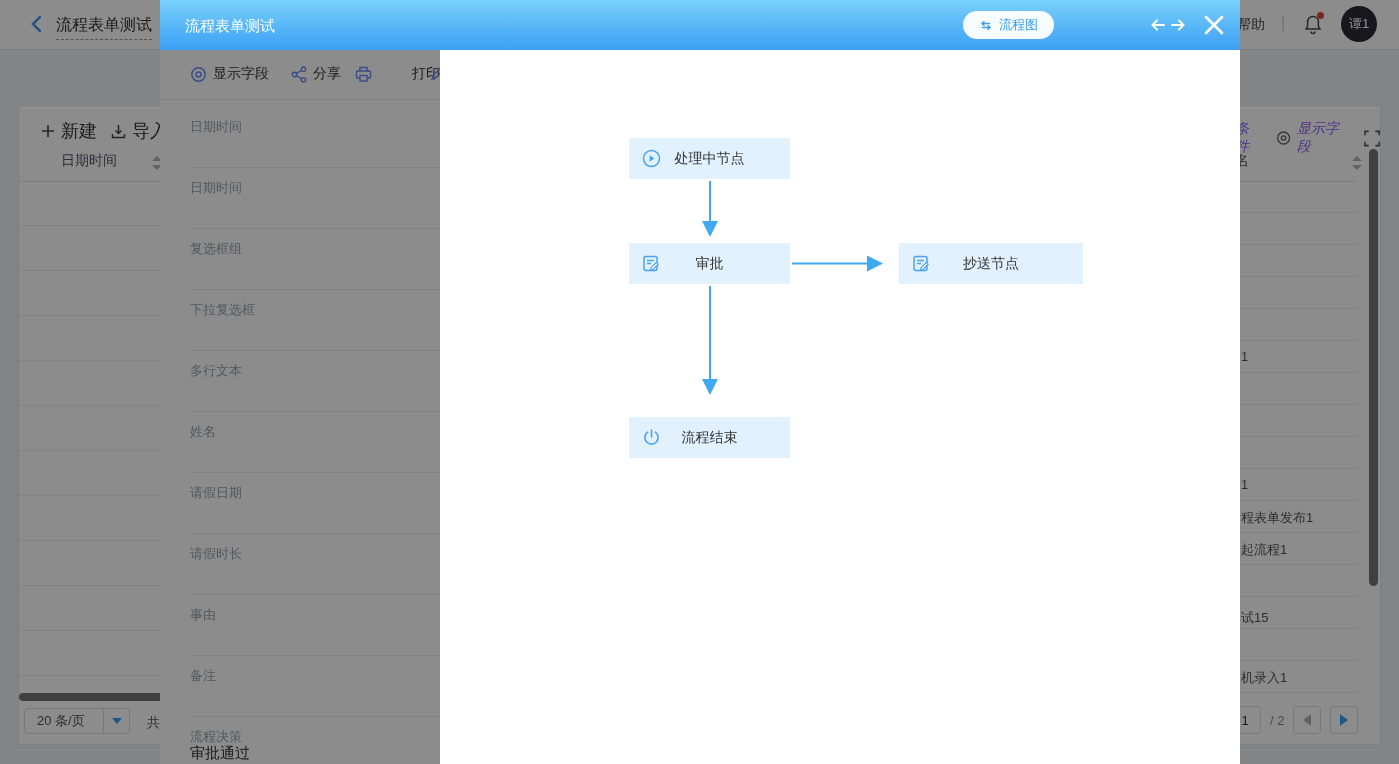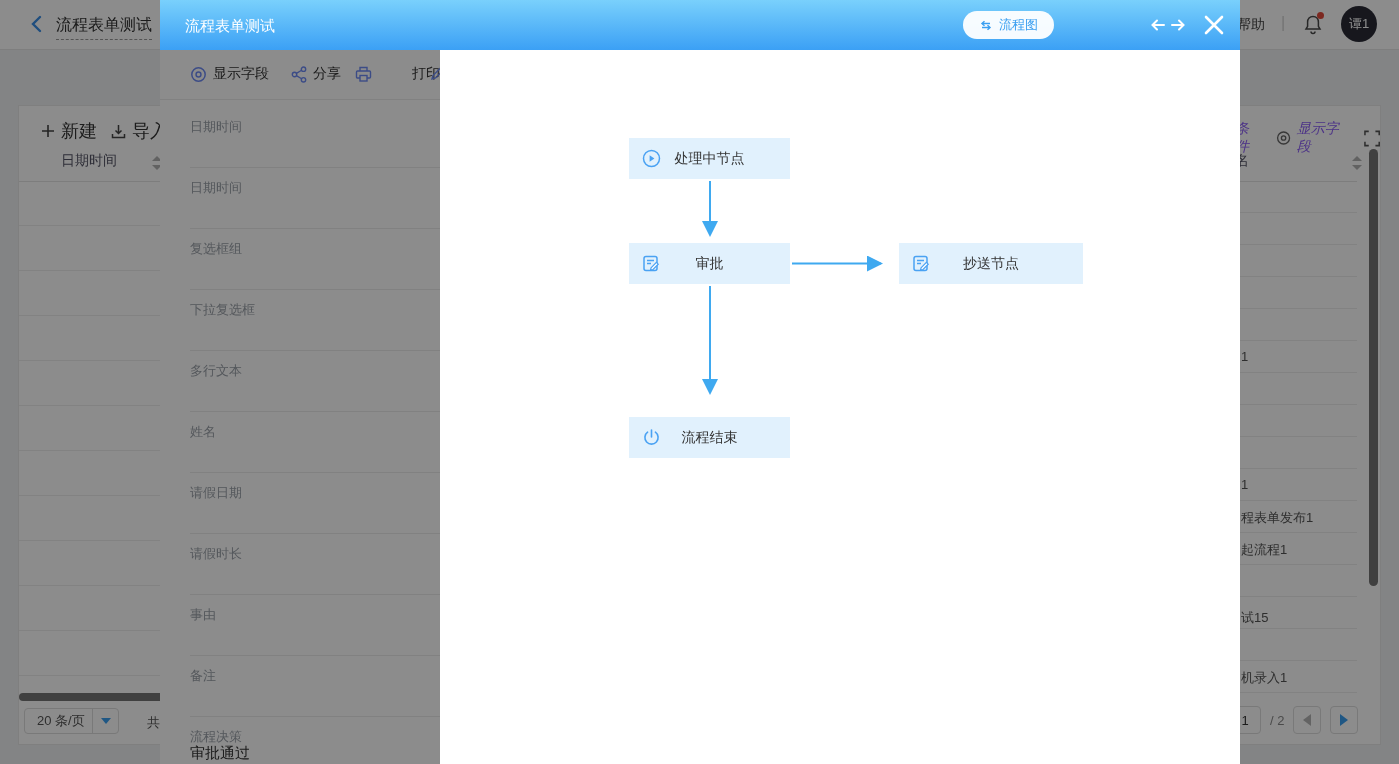--- a/index.html
+++ b/index.html
@@ -18,21 +18,21 @@
   .nav-avatar { position:absolute; left:1341px; top:6px; width:36px; height:36px; border-radius:50%; background:#2a2b36; color:#fff; font-size:13px; display:flex; align-items:center; justify-content:center; }
 
   .card { position:absolute; left:18px; top:105px; width:1363px; height:640px; background:#fff; border:1px solid #e8e8e8; z-index:1; }
   .btn-plain { position:absolute; top:12px; height:26px; display:flex; align-items:center; gap:6px; font-size:18px; color:#333; }
   .l-colhead { position:absolute; left:42px; top:46px; width:120px; height:30px; font-size:14px; color:#556; }
   .sort { display:inline-block; width:12px; height:14px; color:#b3b3b3; }
   .l-rows { position:absolute; left:0; top:75px; width:150px; height:512px;
     background-image:repeating-linear-gradient(to bottom, transparent 0 44px, #ededed 44px 45px); }
   .l-rows:before { content:""; position:absolute; left:0; top:0; width:100%; height:1px; background:#e4e4e4; }
   .hscroll { position:absolute; left:0; top:587px; width:148px; height:8px; background:#757575; border-radius:4px; }
-  .pagesize { position:absolute; left:5px; top:602px; width:95px; height:26px; border:1px solid #dcdcdc; border-radius:4px; background:#fff; display:flex; }
+  .pagesize { position:absolute; left:5px; top:602px; width:106px; height:26px; border:1px solid #dcdcdc; border-radius:4px; background:#fff; display:flex; }
   .pagesize .txt { flex:1; font-size:13px; color:#555; display:flex; align-items:center; padding-left:12px; }
   .pagesize .caret { width:26px; border-left:1px solid #dcdcdc; display:flex; align-items:center; justify-content:center; }
   .tri-down { width:0; height:0; border-left:5px solid transparent; border-right:5px solid transparent; border-top:6px solid #3a9ff1; }
   .total-prefix { position:absolute; left:128px; top:608px; font-size:13px; color:#555; }
 
   .r-toolbar { position:absolute; top:14px; left:1216px; display:flex; align-items:center; gap:14px; font-size:14px; color:#8b5cf6;font-style:italic; }
   .r-colhead { position:absolute; left:1216px; top:46px; font-size:14px; color:#556; }
   .r-sort { position:absolute; left:1332px; top:50px; }
   .r-rows { position:absolute; left:1180px; top:75px; width:158px; height:512px;
     background-image:repeating-linear-gradient(to bottom, transparent 0 31px, #ededed 31px 32px); }

